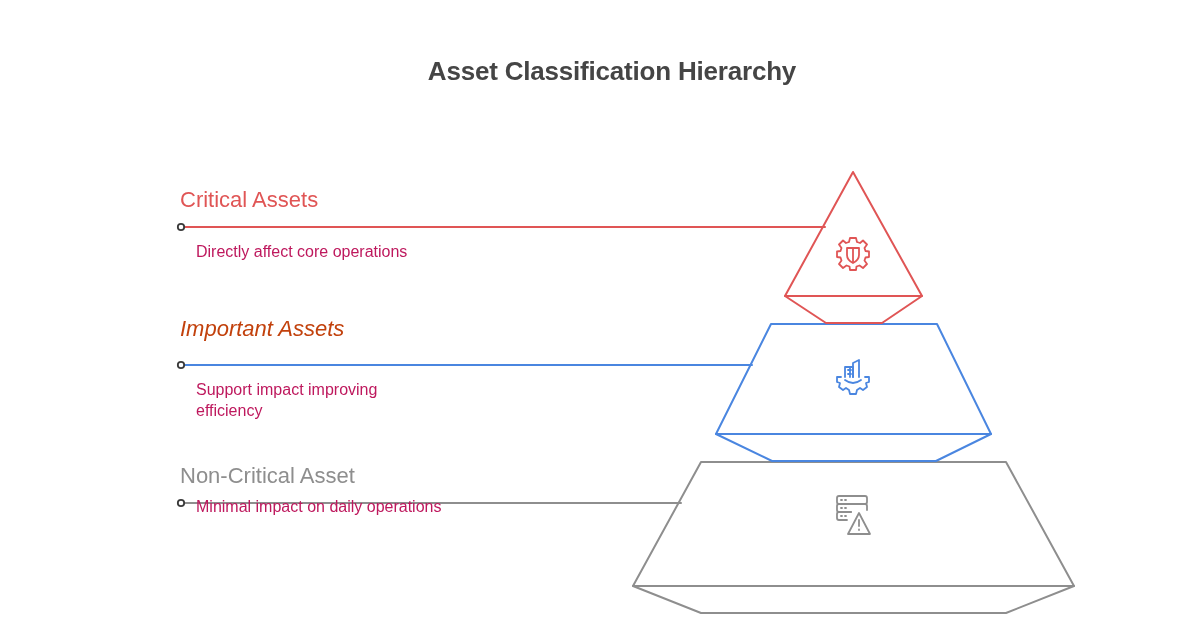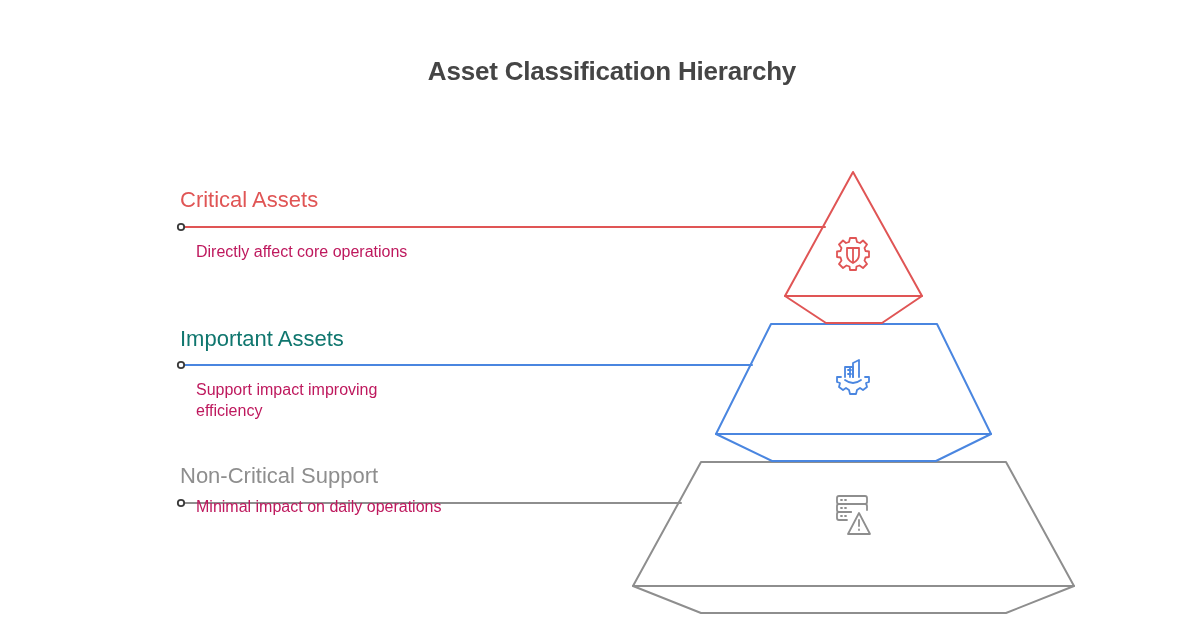--- a/index.html
+++ b/index.html
@@ -68,17 +68,17 @@
       <line x1="-8" y1="-8" x2="-7" y2="-8"></line>
       <line x1="-12" y1="0" x2="-11" y2="0"></line>
       <line x1="-8" y1="0" x2="-7" y2="0"></line>
     </g>
   </g>
 </svg>
 
 <div class="label" style="top:187px; color:#E05555;">Critical Assets</div>
 <div class="desc" style="top:241px;">Directly affect core operations</div>
 
-<div class="label" style="top:326px; color:#0f766e;">Important Assets</div>
+<div class="label" style="top:316px; color:#c2410c;font-style:italic;">Important Assets</div>
 <div class="desc" style="top:379px;">Support impact improving efficiency</div>
 
-<div class="label" style="top:463px; color:#8E8E8E;">Non-Critical Support</div>
+<div class="label" style="top:463px; color:#8E8E8E;">Non-Critical Asset</div>
 <div class="desc" style="top:496px; width:300px;">Minimal impact on daily operations</div>
 
 </body></html>

